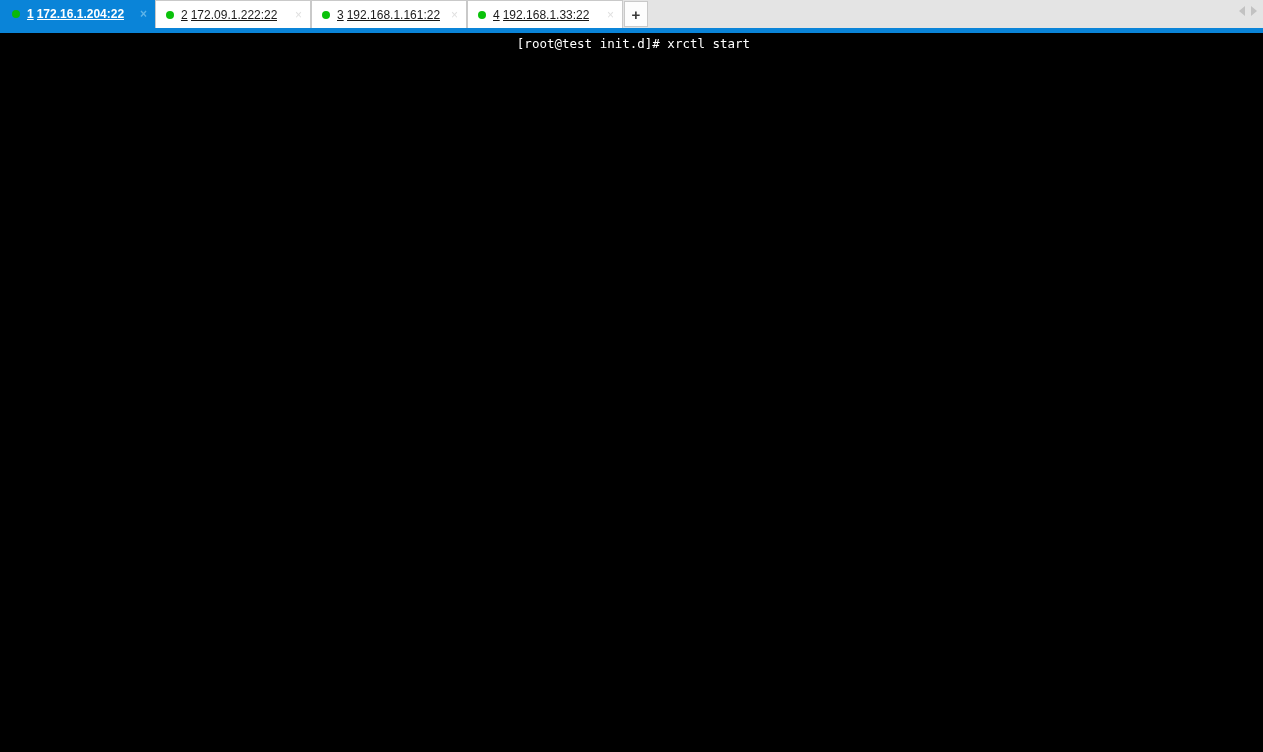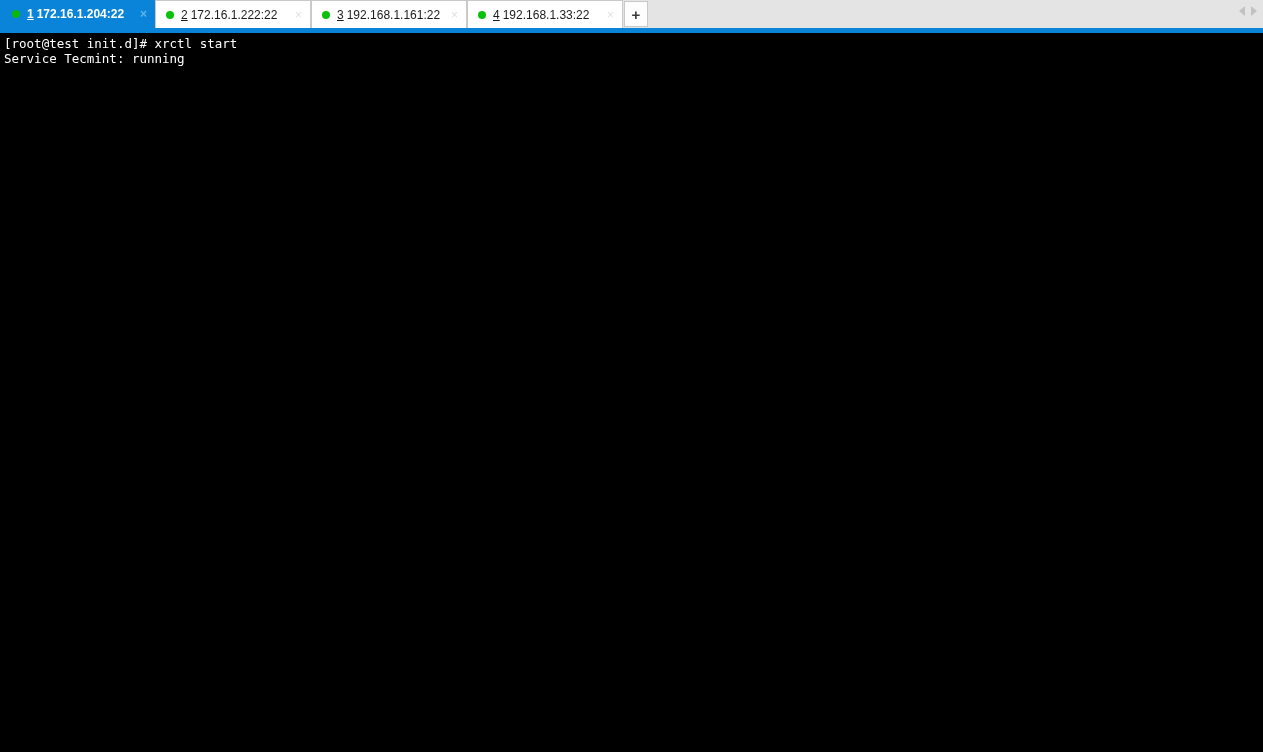--- a/index.html
+++ b/index.html
@@ -76,20 +76,21 @@
   }
 
   .tab-num {
     text-decoration: underline;
     margin-right: 3px;
   }
 
   .tab-title {
     overflow: hidden;
     text-overflow: ellipsis;
+    text-decoration: underline;
   }
 
   .tab-close {
     margin-left: auto;
     padding-left: 8px;
     padding-right: 4px;
     font-size: 12px;
     line-height: 1;
     flex: 0 0 auto;
   }
@@ -156,20 +157,21 @@
     font-family: "DejaVu Sans Mono", "Liberation Mono", monospace;
     font-size: 12.5px;
     line-height: 15px;
     padding: 3px 0 0 4px;
     box-sizing: border-box;
     overflow: hidden;
   }
   .term-line {
     white-space: pre;
     height: 15px;
+    text-align: center;
   }
   .cursor {
     display: inline-block;
     width: 8px;
     height: 12px;
     background: #12e012;
     vertical-align: -2px;
   }
 </style>
 </head>
@@ -182,21 +184,21 @@
     <div class="tab active">
       <span class="dot"></span>
       <span class="tab-num">1</span>
       <span class="tab-title">172.16.1.204:22</span>
       <span class="tab-close">×</span>
     </div>
 
     <div class="tab inactive">
       <span class="dot"></span>
       <span class="tab-num">2</span>
-      <span class="tab-title">172.16.1.222:22</span>
+      <span class="tab-title">172.09.1.222:22</span>
       <span class="tab-close">×</span>
     </div>
 
     <div class="tab inactive">
       <span class="dot"></span>
       <span class="tab-num">3</span>
       <span class="tab-title">192.168.1.161:22</span>
       <span class="tab-close">×</span>
     </div>
 
@@ -213,14 +215,13 @@
   <div class="tab-scrollers">
     <span class="arrow left"></span>
     <span class="arrow right"></span>
   </div>
 </div>
 
 <div id="bluebar"></div>
 
 <div id="terminal">
   <div class="term-line">[root@test init.d]# xrctl start</div>
-  <div class="term-line">Service Tecmint: running</div>
 </div>
 
 </body></html>

